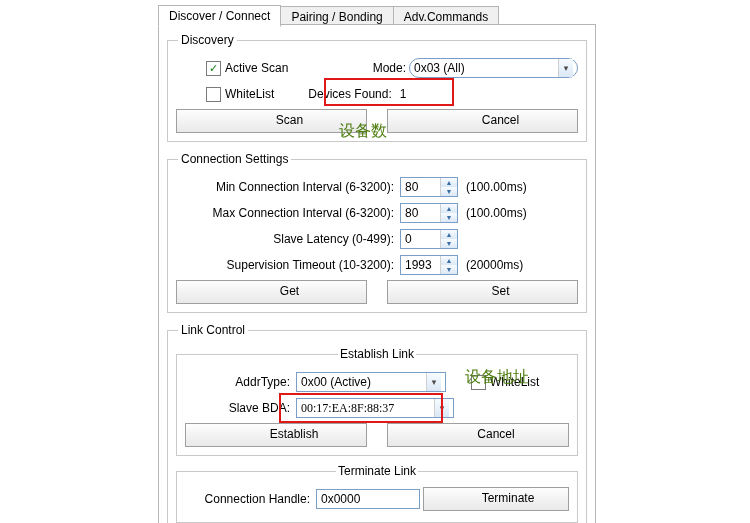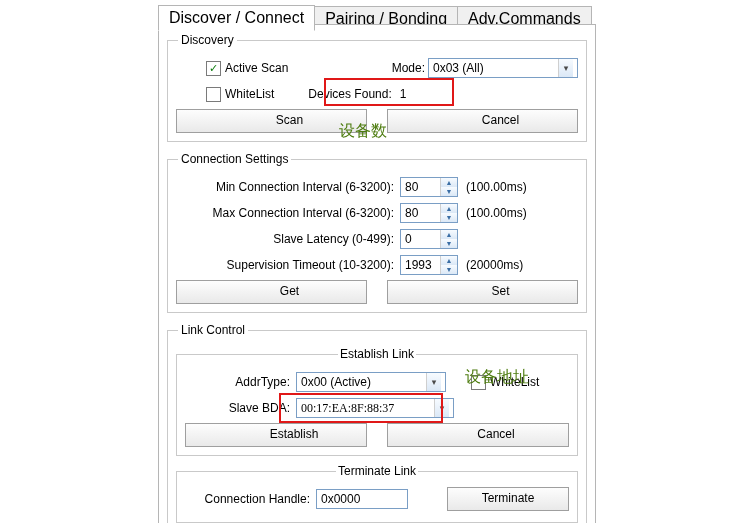--- a/index.html
+++ b/index.html
@@ -18,21 +18,21 @@
     display: flex;
     align-items: end;
   }
   .tab {
     padding: 3px 10px 3px 10px;
     background: #f0f0f0;
     border: 1px solid #b5b5b5;
     border-bottom: none;
     margin-right: -1px;
     cursor: default;
-    font-size: 16px;
+    font-size: 12px;
   }
   .tab.active {
     background: #fff;
     border-bottom: 1px solid #fff;
     position: relative;
     z-index: 2;
   }
   .panel {
     position: absolute;
     left: 158px;
@@ -172,21 +172,21 @@
 <div class="panel">
 
   <fieldset class="group" style="position:relative;">
     <legend>Discovery</legend>
 
     <div class="row" style="padding-left:30px;">
       <span class="checkbox">✓</span>
       <span>Active Scan</span>
       <span style="flex:1"></span>
       <span style="margin-right:3px;">Mode:</span>
-      <div class="combo" style="width:150px;">
+      <div class="combo" style="width:169px;border-radius:10px;">
         <span>0x03 (All)</span>
         <span class="arrow">▾</span>
       </div>
     </div>
 
     <div class="row" style="padding-left:30px;">
       <span class="checkbox"></span>
       <span>WhiteList</span>
       <span style="width:34px;"></span>
       <span>Devices Found:</span>
@@ -293,24 +293,24 @@
         <div class="btn">Cancel</div>
       </div>
 
       <div class="red-box" style="left:102px; top:32px; width:160px; height:26px;"></div>
     </fieldset>
 
     <fieldset class="inner">
       <legend style="text-align:center;">Terminate Link</legend>
       <div class="row">
         <div class="lbl-right" style="width:125px;">Connection Handle:</div>
-        <div class="txt" style="width:92px;">
+        <div class="txt" style="width:104px;">
           <span>0x0000</span>
         </div>
         <span style="flex:1"></span>
-        <div class="btn" style="width:120px;">Terminate</div>
+        <div class="btn" style="width:120px;padding-left:24px;">Terminate</div>
       </div>
     </fieldset>
   </fieldset>
 
   <div class="red-text" style="left:306px; top:342px;">设备地址</div>
 
 </div>
 
 </body></html>

